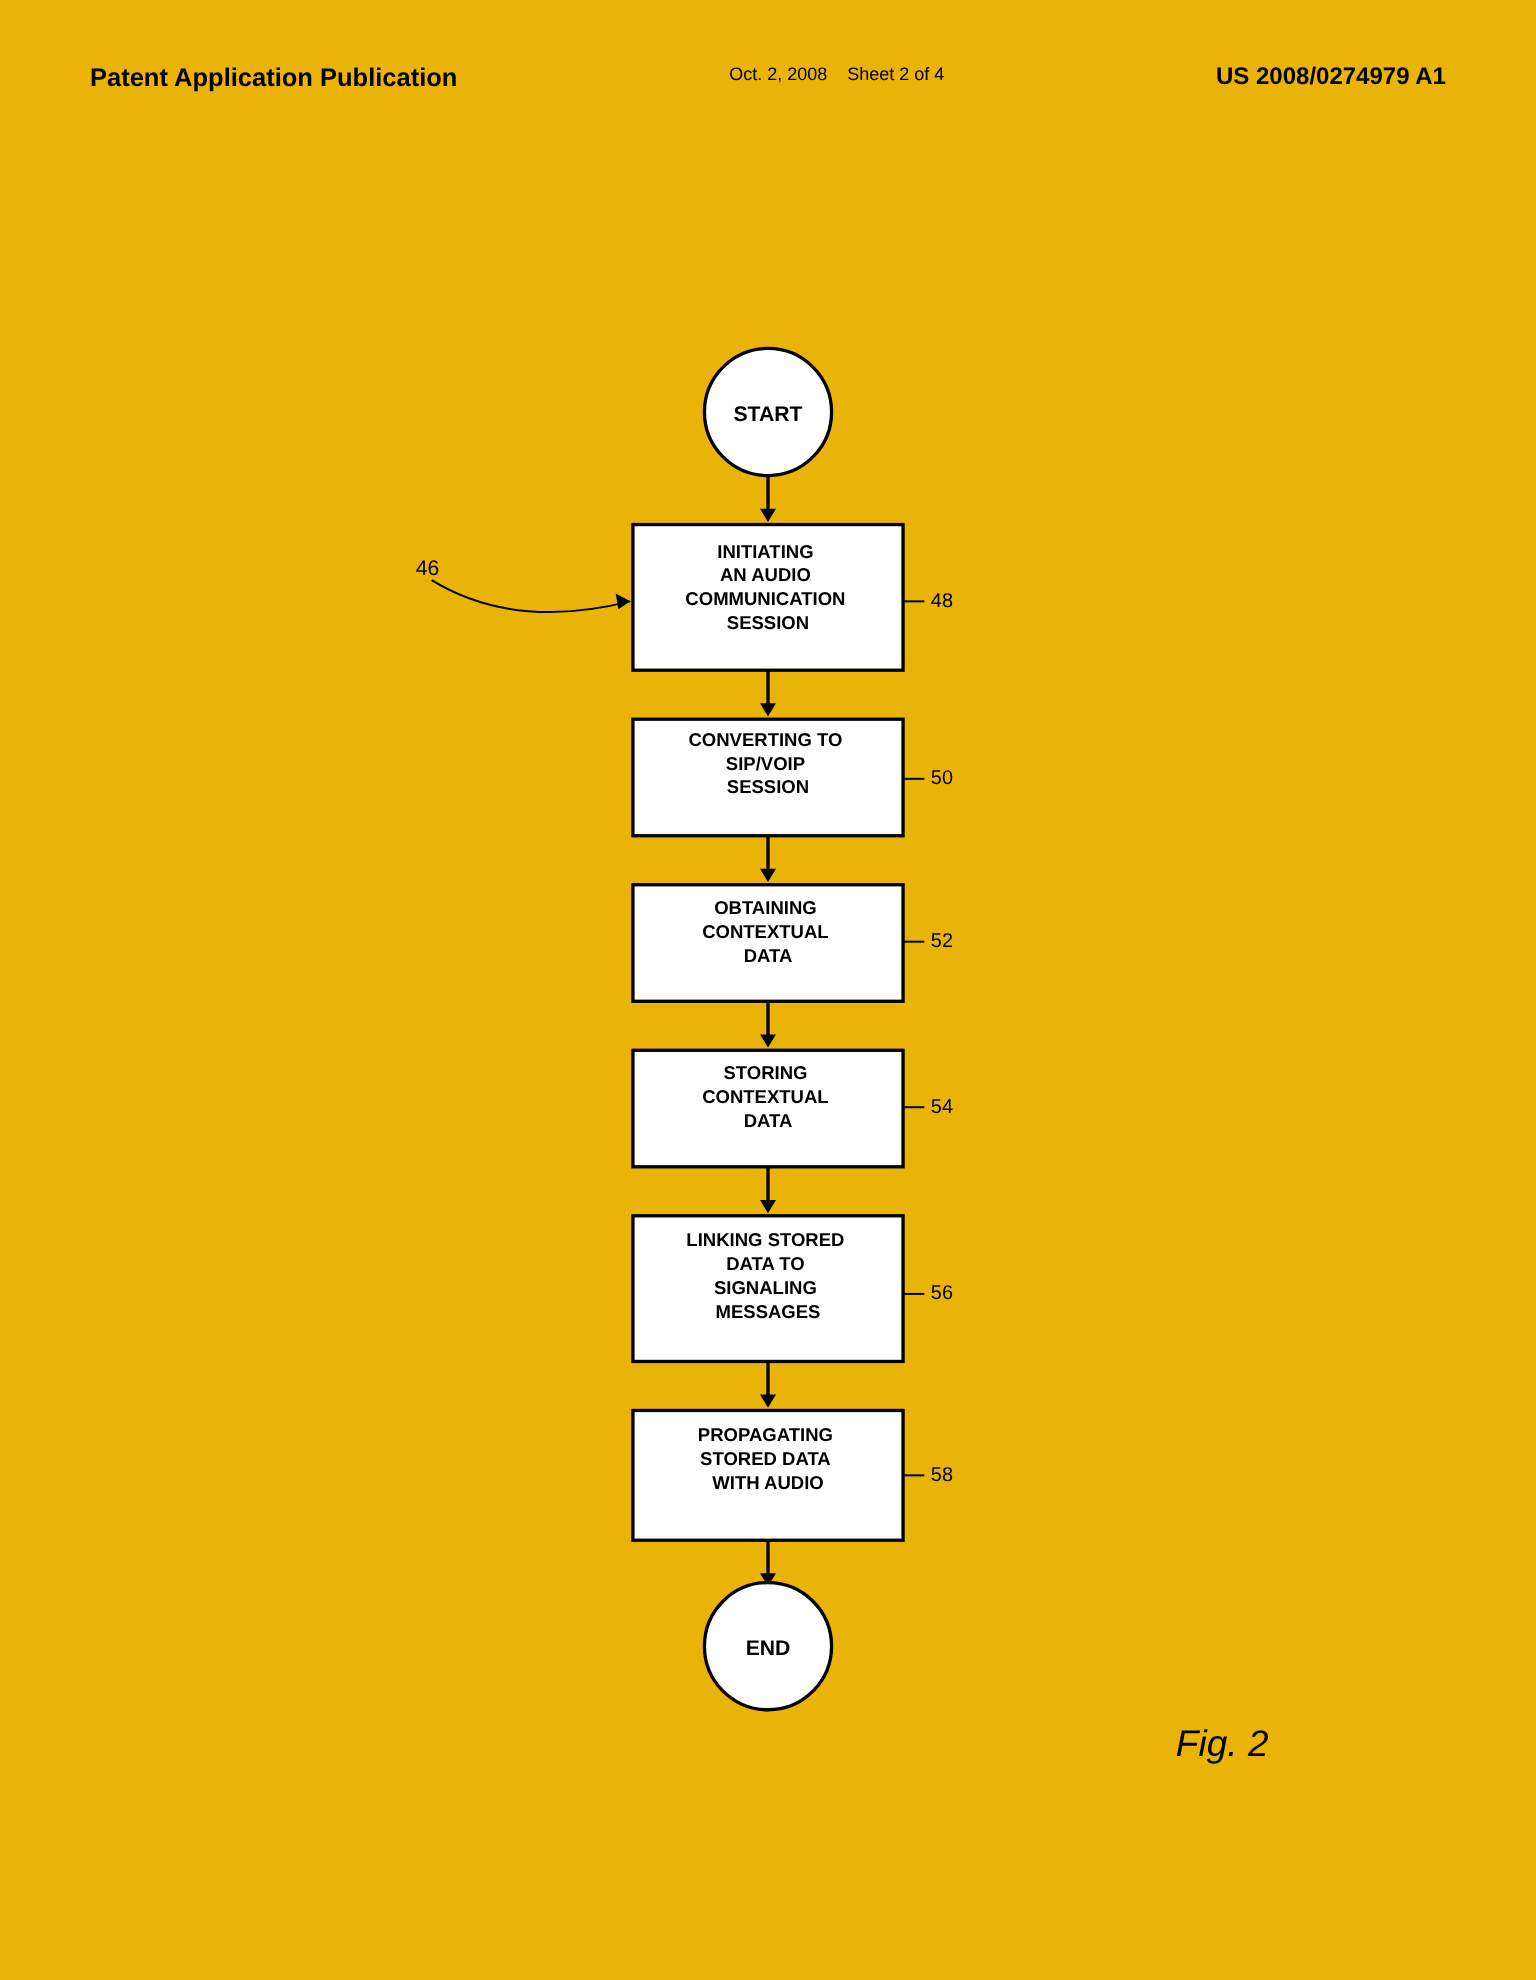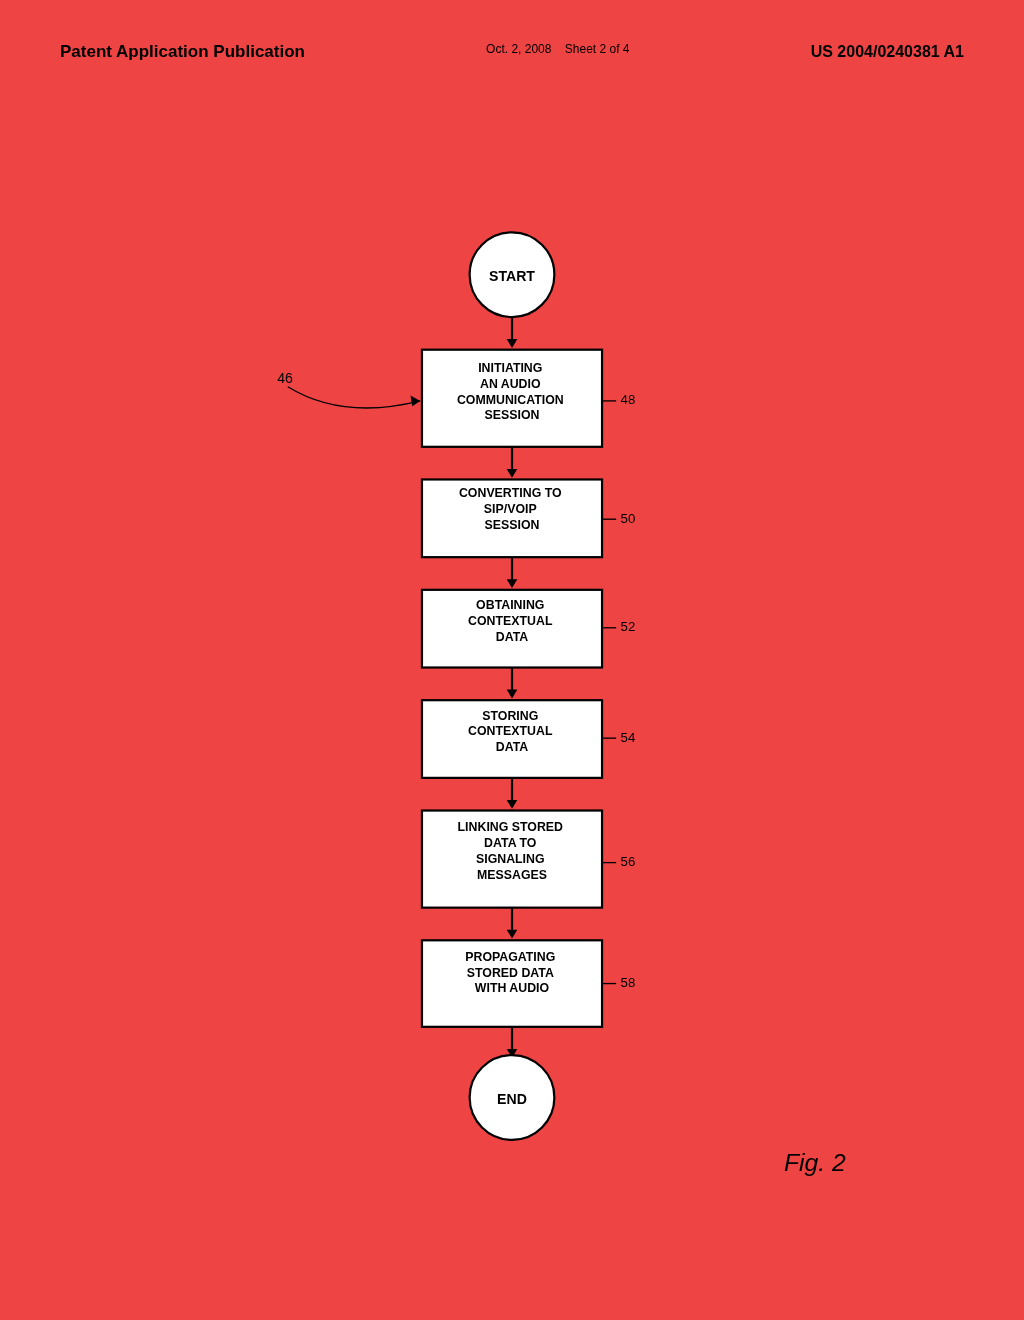--- a/index.html
+++ b/index.html
@@ -9,21 +9,21 @@
       width: 1024px;
       height: 1320px;
       font-family: Arial, Helvetica, sans-serif;
       overflow: hidden;
       position: relative;
     }
 
     .page {
       width: 1024px;
       height: 1320px;
-      background: #ef4444;
+      background: #eab308;
       position: relative;
       padding: 40px 60px;
     }
 
     
     .header {
       display: flex;
       justify-content: space-between;
       align-items: flex-start;
       margin-bottom: 40px;
@@ -72,21 +72,21 @@
 
   <div class="header">
     <div class="header-left">
       <span>Patent Application Publication</span>
     </div>
     <div class="header-center">
       <span>Oct. 2, 2008</span>&nbsp;&nbsp;&nbsp;
       <span>Sheet 2 of 4</span>
     </div>
     <div class="header-right">
-      <span>US 2004/0240381 A1</span>
+      <span>US 2008/0274979 A1</span>
     </div>
   </div>
 
   <div class="diagram">
 
     <svg class="flowchart-svg" viewBox="0 0 1024 1100" xmlns="http://www.w3.org/2000/svg">
 
       <circle cx="512" cy="75" r="48" fill="white" stroke="black" stroke-width="2.5"></circle>
       <text x="512" y="82" text-anchor="middle" font-size="16" font-weight="bold" font-family="Arial">START</text>
 

